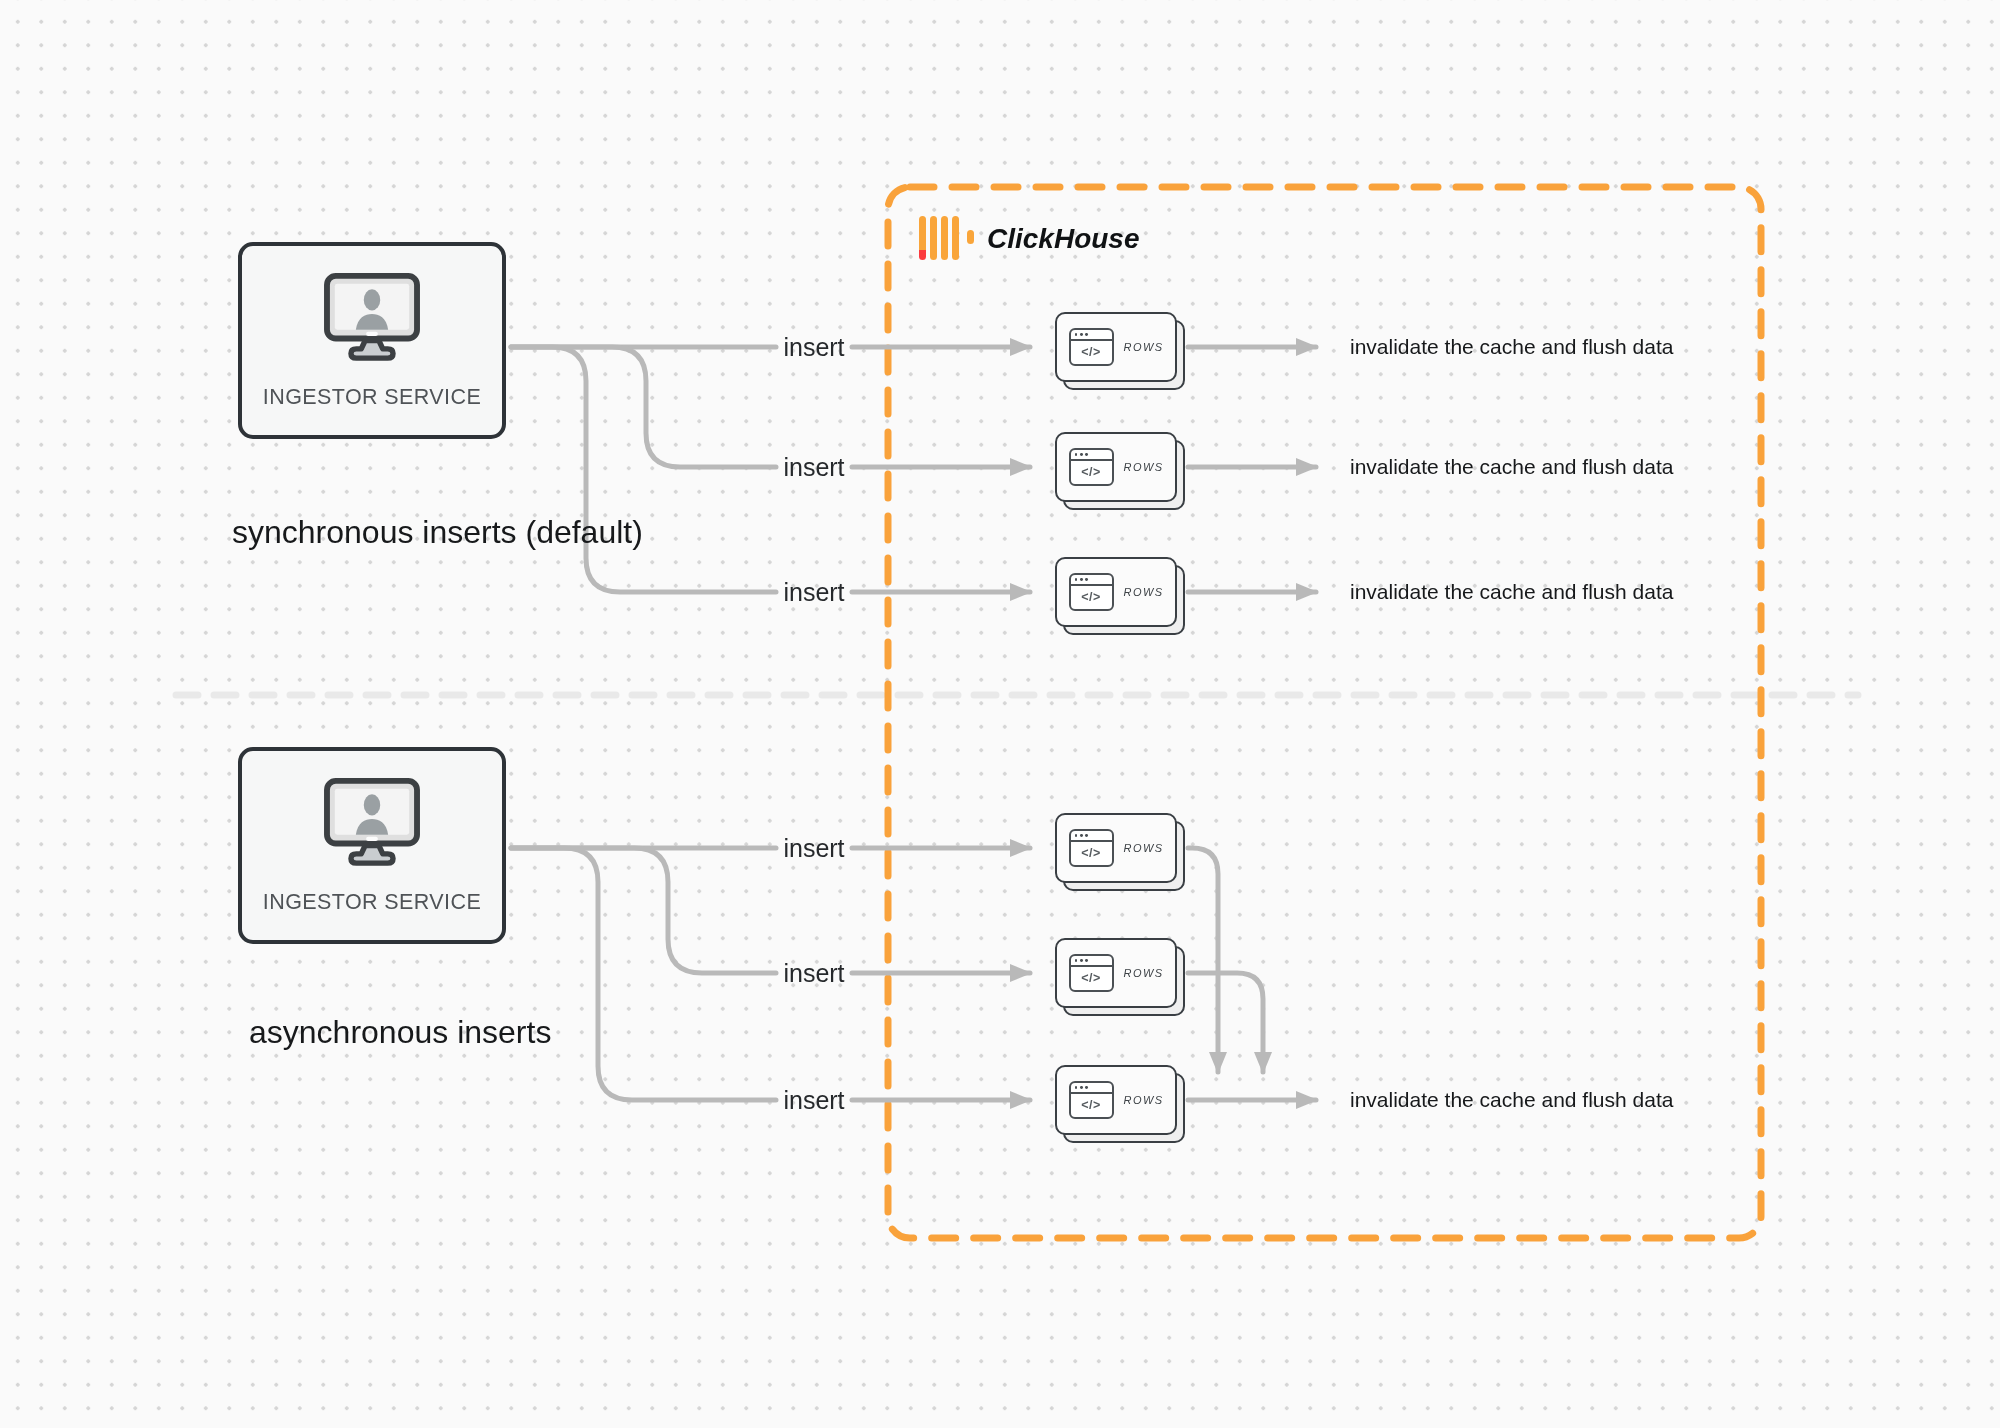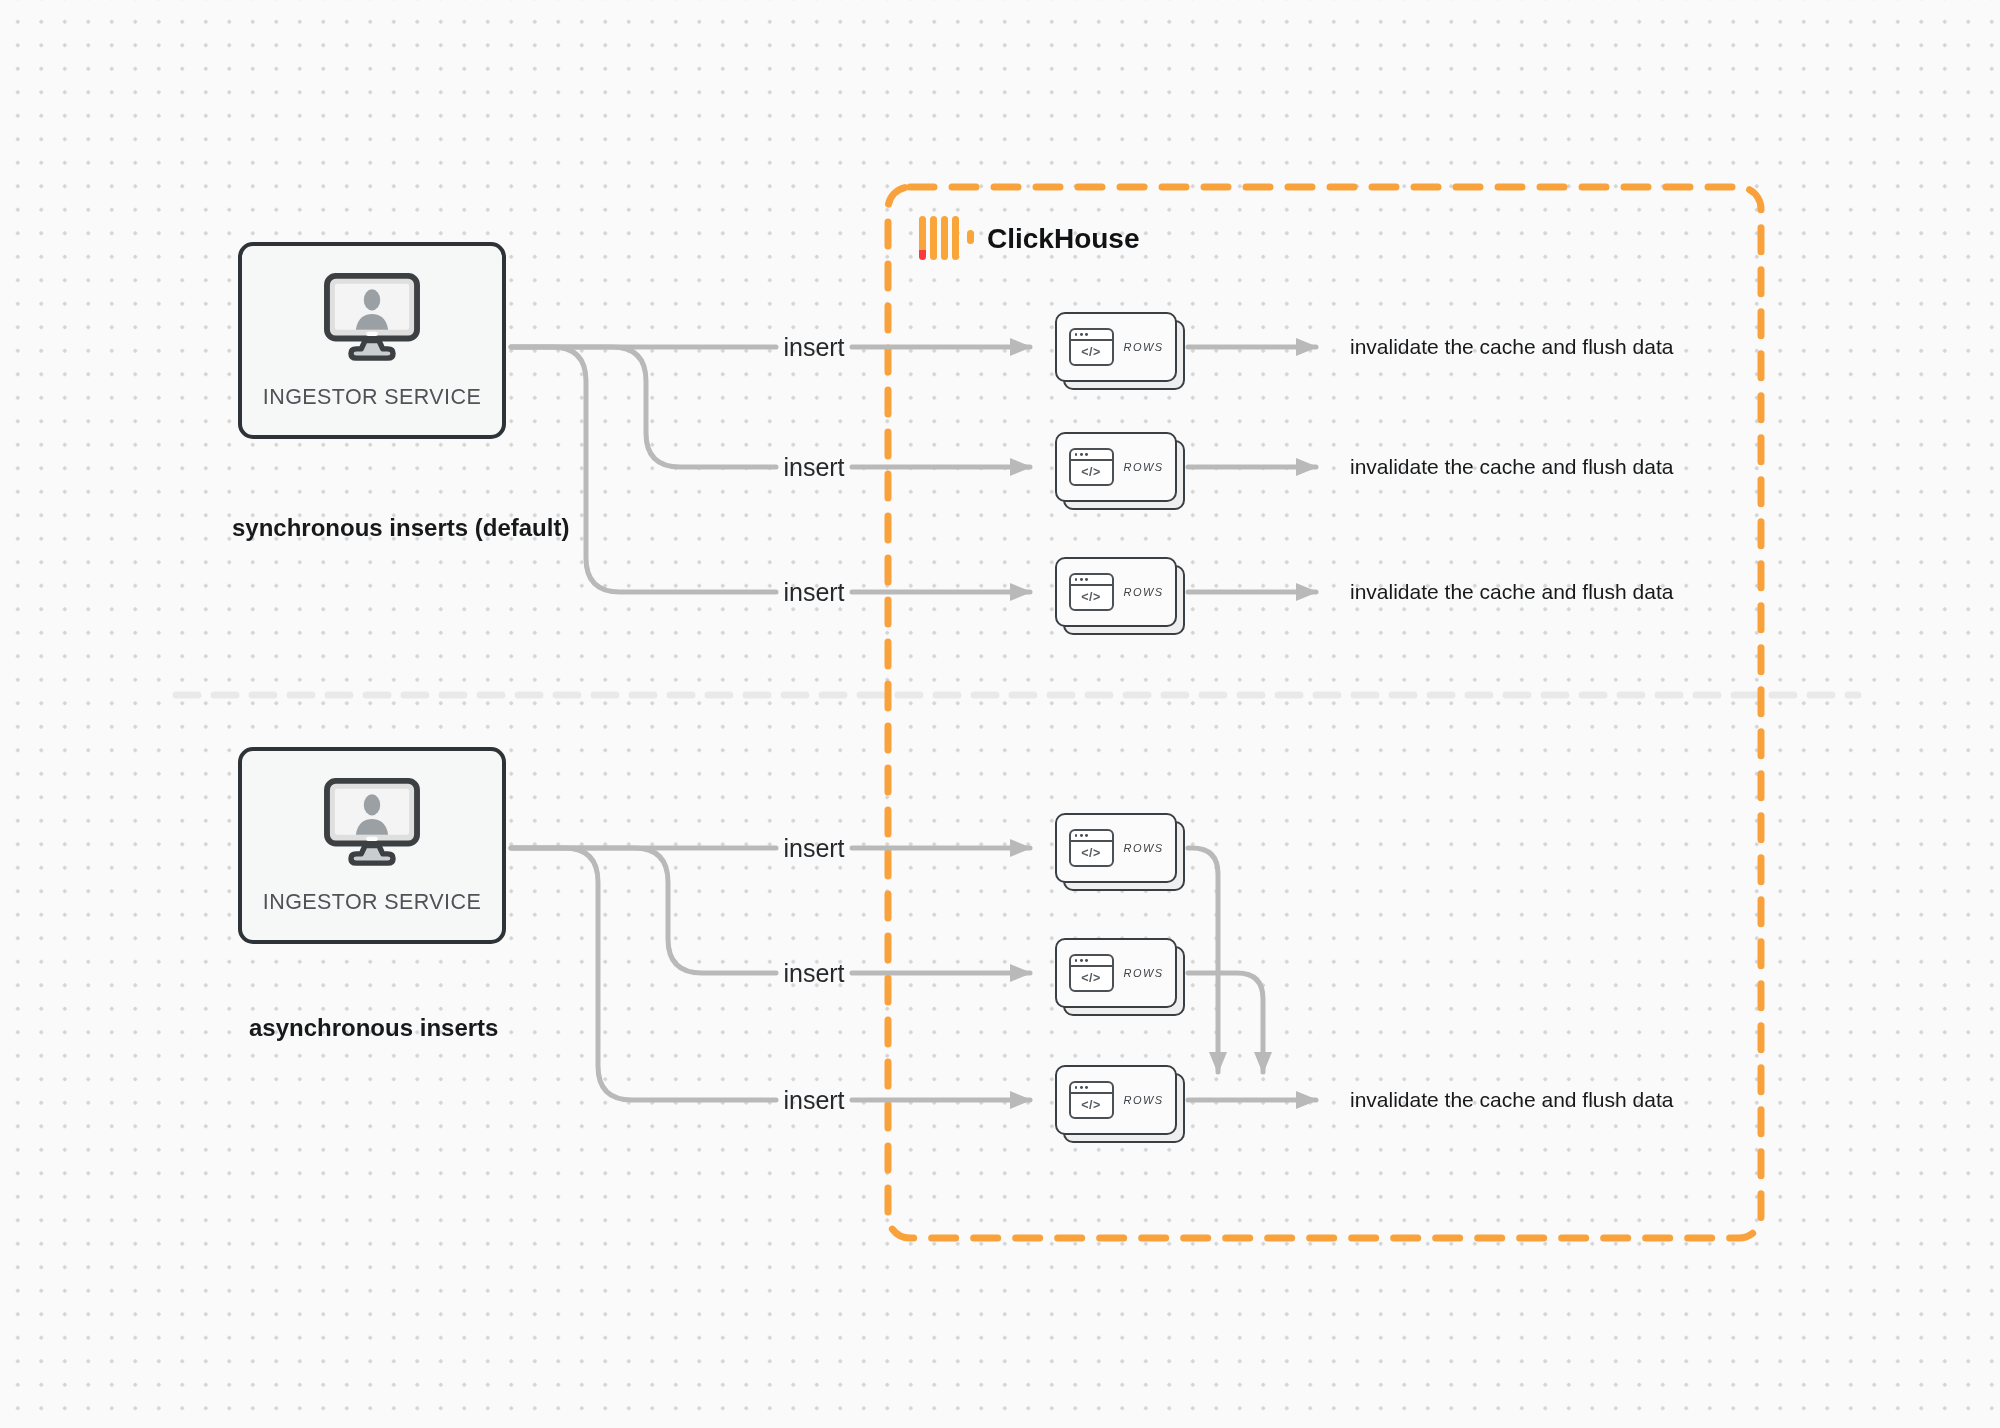--- a/index.html
+++ b/index.html
@@ -35,22 +35,22 @@
     position:absolute;left:0;right:0;top:139px;
     text-align:center;
     font-size:21.5px;
     letter-spacing:0.4px;
     color:#4f5357;
   }
 
   
   .section-label{
     position:absolute;
-    font-size:24px;
-    font-weight:bold;
+    font-size:32px;
+    font-weight:normal;
     color:#17191b;
     z-index:2;
     white-space:nowrap;
   }
 
   
   .lbl-insert{
     position:absolute;
     transform:translate(-50%,-50%);
     font-size:25px;
@@ -129,20 +129,21 @@
   }
   .ch-bar.b1{left:0;background:linear-gradient(#F9A53A 0 34px, #FB3A3E 34px);}
   .ch-bar.b2{left:11px;}
   .ch-bar.b3{left:22px;}
   .ch-bar.b4{left:33px;}
   .ch-bar.b5{left:48px;top:14px;height:14px;}
   .ch-title{
     position:absolute;left:68px;top:7px;
     font-size:28px;font-weight:600;color:#101214;
     white-space:nowrap;
+    font-style:italic;
   }
 </style>
 </head>
 <body>
 
 <div class="canvas">
 
   <svg class="wires" width="2000" height="1428" viewBox="0 0 2000 1428">
     <defs>
       <marker id="ah" viewBox="0 0 24 20" refX="21" refY="10" markerWidth="24" markerHeight="20" markerUnits="userSpaceOnUse" orient="auto">

